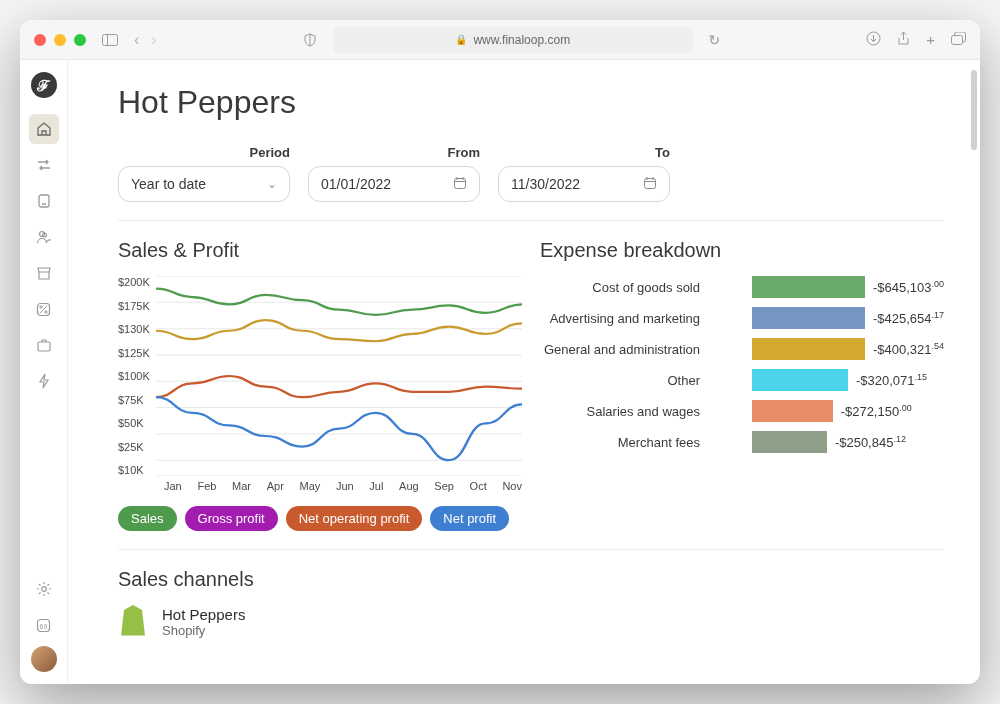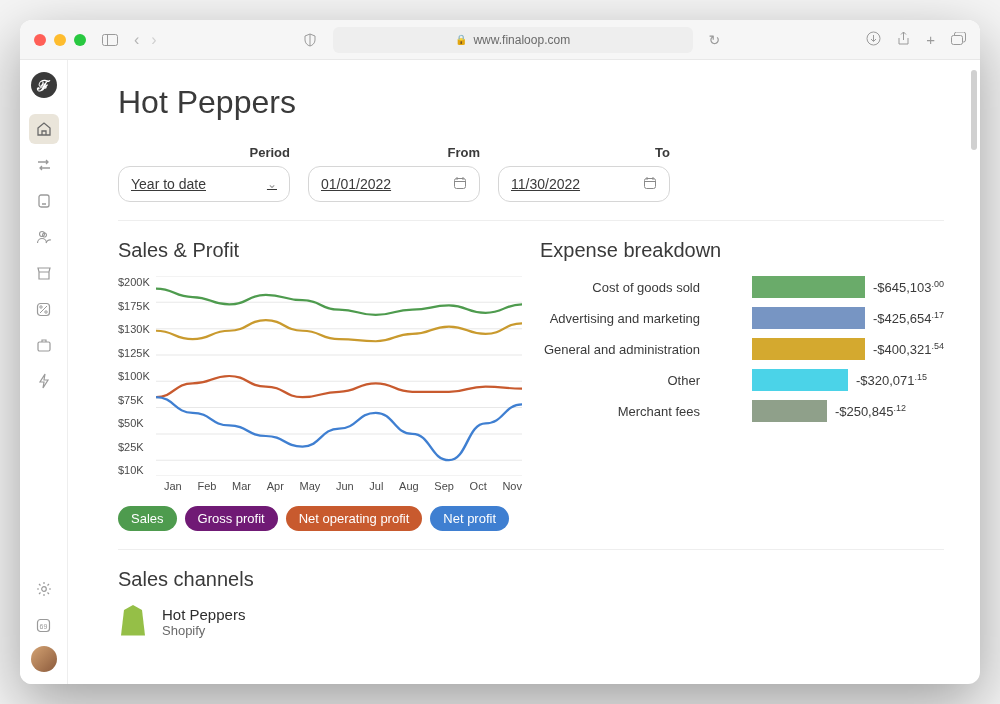--- a/index.html
+++ b/index.html
@@ -23,37 +23,37 @@
 .side-icon { width: 30px; height: 30px; border-radius: 6px; display: flex; align-items: center; justify-content: center; color: #8a8a8a; font-size: 15px; cursor: pointer; }
 .side-icon.active { background: #eae5da; color: #5a5a5a; }
 .side-spacer { flex: 1; }
 .avatar { width: 26px; height: 26px; border-radius: 50%; background: linear-gradient(135deg,#d4a373,#8b5a3c); margin-bottom: 12px; }
 .content { flex: 1; overflow-y: auto; padding: 24px 36px 20px 50px; color: #2d2d2d; position: relative; }
 .scrollbar { position: absolute; right: 3px; top: 10px; width: 6px; height: 80px; background: #d0d0d0; border-radius: 3px; }
 h1.page-title { font-size: 32px; font-weight: 500; color: #3a3a3a; margin-bottom: 24px; }
 .filters { display: flex; gap: 18px; margin-bottom: 8px; }
 .filter { display: flex; flex-direction: column; gap: 6px; align-items: flex-end; }
 .filter label { font-size: 13px; font-weight: 600; color: #3a3a3a; }
-.select, .dateinput { height: 36px; border: 1px solid #d6d6d6; border-radius: 12px; padding: 0 12px; display: flex; align-items: center; justify-content: space-between; font-size: 14px; color: #3a3a3a; background: #fff; cursor: pointer; text-decoration: underline; }
+.select, .dateinput { height: 36px; border: 1px solid #d6d6d6; border-radius: 12px; padding: 0 12px; display: flex; align-items: center; justify-content: space-between; font-size: 14px; color: #3a3a3a; background: #fff; cursor: pointer; }
 .select { width: 172px; }
 .dateinput { width: 172px; }
 .chev { color: #9a9a9a; font-size: 12px; }
 .cal-icon { color: #8a8a8a; font-size: 14px; }
 .divider { border: none; border-top: 1px solid #eee; margin: 18px 0; }
 .two-col { display: flex; gap: 18px; }
 .col { flex: 1; }
 h2.section { font-size: 20px; font-weight: 500; color: #3a3a3a; margin-bottom: 14px; }
 .chart-wrap { display: flex; gap: 6px; }
 .ylabels { display: flex; flex-direction: column; justify-content: space-between; font-size: 11px; color: #4a4a4a; height: 200px; }
 .chart-svg { flex: 1; height: 200px; }
 .xlabels { display: flex; justify-content: space-between; font-size: 11px; color: #4a4a4a; margin-left: 46px; margin-top: 4px; }
 .legend { display: flex; gap: 8px; margin-top: 14px; flex-wrap: wrap; }
 .pill { padding: 5px 13px; border-radius: 14px; color: #fff; font-size: 13px; font-weight: 500; }
 .p-green { background: #4e9b4e; }
-.p-gold { background: #701a75; }
+.p-gold { background: #a21caf; }
 .p-orange { background: #c85a2e; }
 .p-blue { background: #3f7fd1; }
 .expense-row { display: flex; align-items: center; gap: 10px; margin-bottom: 9px; font-size: 13px; }
 .expense-label { width: 160px; text-align: right; color: #3a3a3a; }
 .expense-bar-wrap { flex: 1; display: flex; align-items: center; gap: 8px; padding-left: 42px; }
 .expense-bar { height: 22px; border-radius: 0; }
 .expense-val { font-size: 13px; color: #3a3a3a; white-space: nowrap; }
 .expense-val sup { font-size: 9px; vertical-align: super; }
 .channel { display: flex; align-items: center; gap: 14px; margin-top: 10px; }
 .shopify-icon { width: 30px; height: 34px; background: #95bf47; clip-path: polygon(20% 15%, 50% 0%, 80% 15%, 90% 90%, 10% 90%); position: relative; }
@@ -303,20 +303,27 @@
                 </div>
               </div>
               <div class="expense-row">
                 <div class="expense-label">Other</div>
                 <div class="expense-bar-wrap">
                   <div class="expense-bar" style="background:#4bd3e8;width:50%"></div>
                   <div class="expense-val">-$320,071<sup>.15</sup></div>
                 </div>
               </div>
               <div class="expense-row">
+                <div class="expense-label">Salaries and wages</div>
+                <div class="expense-bar-wrap">
+                  <div class="expense-bar" style="background:#e88d6a;width:42%"></div>
+                  <div class="expense-val">-$272,150<sup>.00</sup></div>
+                </div>
+              </div>
+              <div class="expense-row">
                 <div class="expense-label">Merchant fees</div>
                 <div class="expense-bar-wrap">
                   <div class="expense-bar" style="background:#8fa08a;width:39%"></div>
                   <div class="expense-val">-$250,845<sup>.12</sup></div>
                 </div>
               </div>
             </div>
         </div>
       </div>
 

